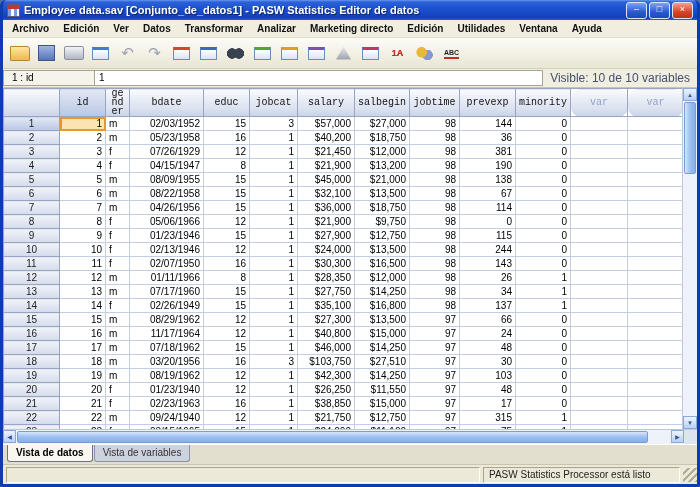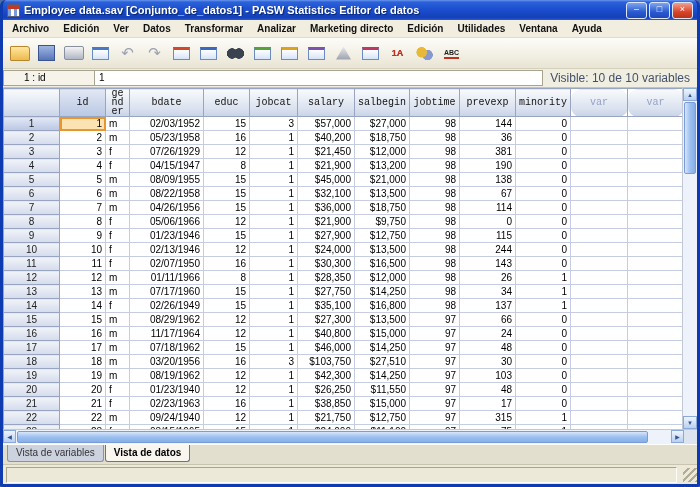--- a/index.html
+++ b/index.html
@@ -54,21 +54,21 @@
         text-shadow:0 0 0 #c03020;}
   .use-variable-sets-icon::before{content:'';width:19px;height:15px;
         background:radial-gradient(circle at 35% 42%,#e8b838 5px,transparent 5.5px),
                    radial-gradient(circle at 66% 60%,#8898d0 5px,transparent 5.5px);}
   .spell-check-icon::before{content:'ABC';font-size:7px;font-weight:bold;color:#222;
         border-bottom:2px solid #c03020;line-height:9px;}
   
   .cellref{height:18px;flex:0 0 18px;display:flex;align-items:center;background:#f0eee0;font-size:10px;
            border-bottom:1px solid #c8c4b0;}
   .refbox{width:92px;flex:0 0 92px;height:16px;background:#f6f4ea;border:1px solid #a8a490;
-          padding:1px 20px;box-sizing:border-box;line-height:12px;}
+          padding:1px 8px;box-sizing:border-box;line-height:12px;}
   .refval{flex:1;height:16px;background:#fff;border:1px solid #a8a490;border-left:none;
           padding:1px 4px;box-sizing:border-box;line-height:12px;}
   .visinfo{flex:0 0 140px;text-align:right;padding:0 7px;color:#44506a;font-size:12px;white-space:nowrap;}
   
   .gridwrap{flex:1;display:flex;overflow:hidden;background:#fff;}
   .gridscroll{flex:1;overflow:hidden;background:#fff;}
   table.datagrid{border-collapse:collapse;table-layout:fixed;font-size:10px;width:680px;}
   .datagrid th,.datagrid td{border:1px solid #c6cde0;height:14px;line-height:13px;padding:0 3px;
         box-sizing:border-box;overflow:hidden;white-space:nowrap;font-weight:normal;}
   .datagrid thead th{height:28px;background:linear-gradient(#f8fafc,#dbe2f0 70%,#c9d3e8);
@@ -562,22 +562,23 @@
   <div class="hscroll">
     <div class="sbtn">◀</div>
     <div class="htrack">
       <div class="hthumb"></div>
     </div>
     <div class="sbtn">▶</div>
     <div class="corner"></div>
   </div>
 
   <div class="tabsbar">
+      <div class="tab active">Vista de datos</div>
       <div class="tab">Vista de variables</div>
-      <div class="tab active">Vista de datos</div>
     </div>
 
   <div class="statusbar">
     <div class="status-left"></div>
+    <div class="status-msg">PASW Statistics Processor está listo</div>
     <div class="grip"></div>
   </div>
 
 </div>
 
 </body></html>

